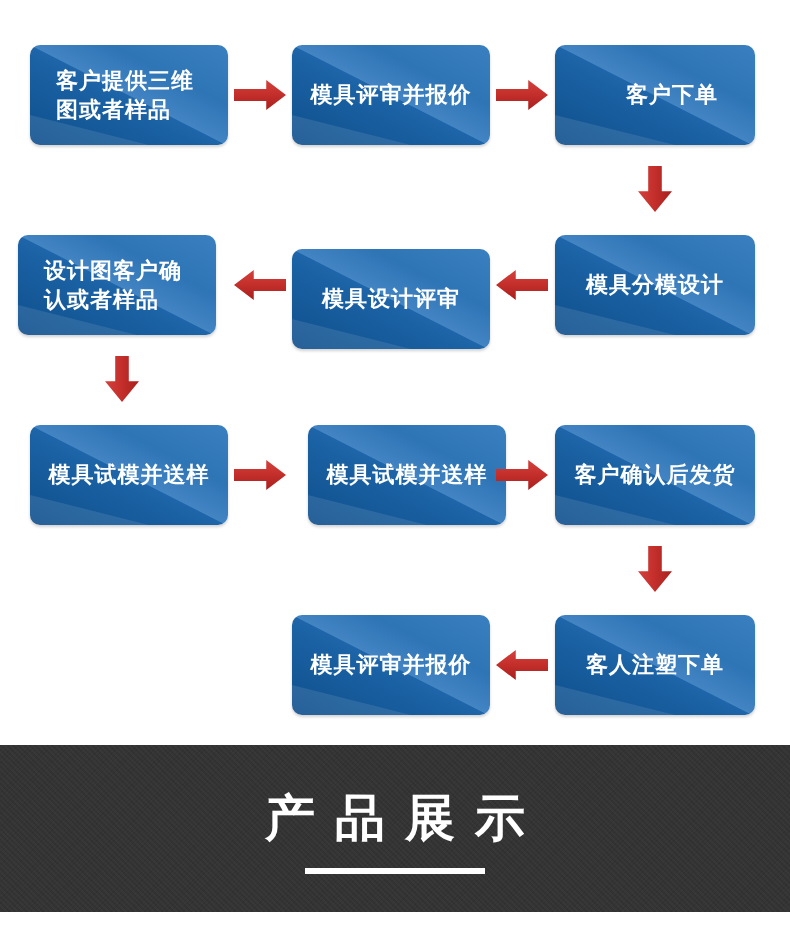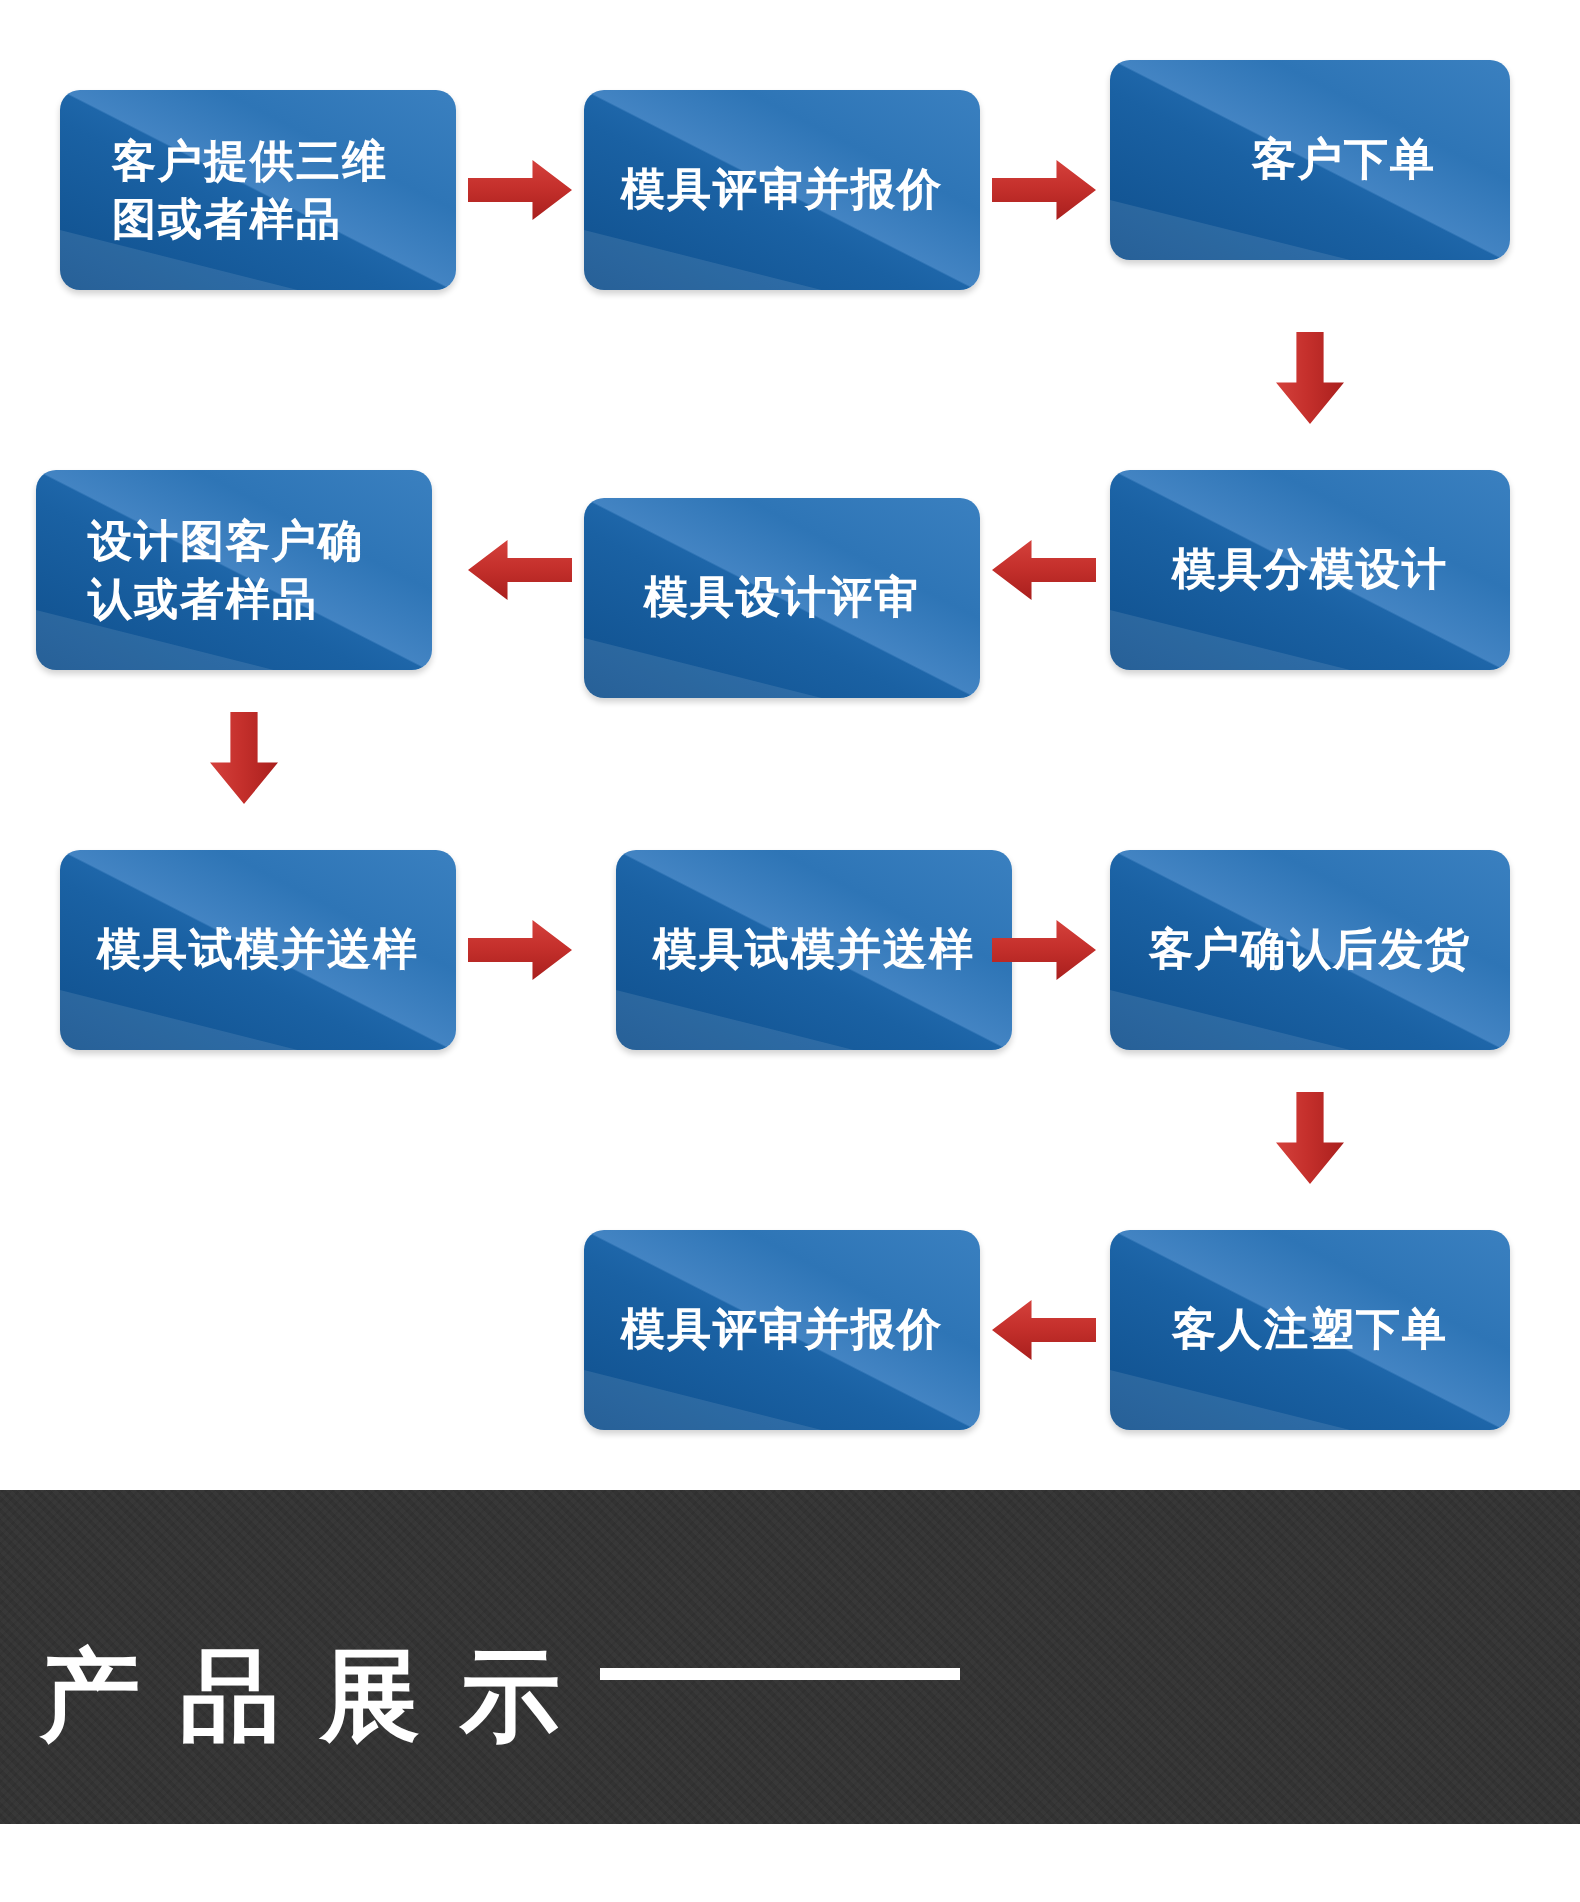--- a/index.html
+++ b/index.html
@@ -75,21 +75,21 @@
     position: absolute;
     left: 0;
     top: 745px;
     width: 790px;
     height: 167px;
     background-color: #333333;
     background-image:
       repeating-linear-gradient(45deg, rgba(255,255,255,0.025) 0 2px, rgba(0,0,0,0) 2px 4px),
       repeating-linear-gradient(-45deg, rgba(0,0,0,0.06) 0 1px, rgba(0,0,0,0) 1px 3px);
     display: flex;
-    flex-direction: row;
+    flex-direction: column;
     align-items: center;
   }
   .banner-title {
     margin-top: 40px;
     color: #ffffff;
     font-size: 50px;
     font-weight: 900;
     letter-spacing: 20px;
     text-indent: 20px;
     white-space: nowrap;
@@ -103,21 +103,21 @@
 </style>
 </head>
 <body>
 
 <div class="page">
 
   <div class="flow-box align-left" style="left:30px; top:45px;">客户提供三维图或者样品</div>
   <div class="arrow h right" style="left:234px; top:80px;"></div>
   <div class="flow-box" style="left:292px; top:45px;">模具评审并报价</div>
   <div class="arrow h right" style="left:496px; top:80px;"></div>
-  <div class="flow-box wide" style="left:555px; top:30px;padding-left:34px;">客户下单</div>
+  <div class="flow-box wide" style="left:555px; top:45px;padding-left:34px;">客户下单</div>
 
   <div class="arrow v down" style="left:638px; top:166px;"></div>
 
   <div class="flow-box wide" style="left:555px; top:235px;">模具分模设计</div>
   <div class="arrow h left" style="left:496px; top:270px;"></div>
   <div class="flow-box" style="left:292px; top:249px;">模具设计评审</div>
   <div class="arrow h left" style="left:234px; top:270px;"></div>
   <div class="flow-box align-left" style="left:18px; top:235px;">设计图客户确认或者样品</div>
 
   <div class="arrow v down" style="left:105px; top:356px;"></div>

